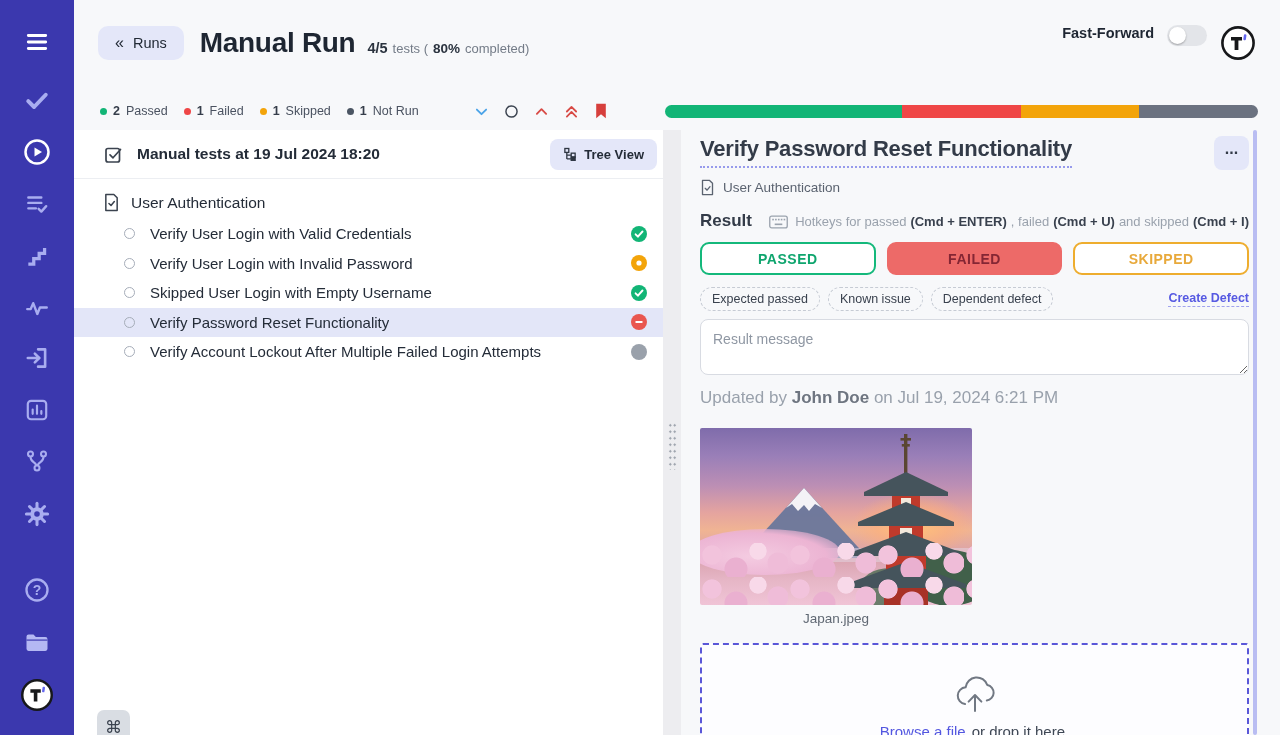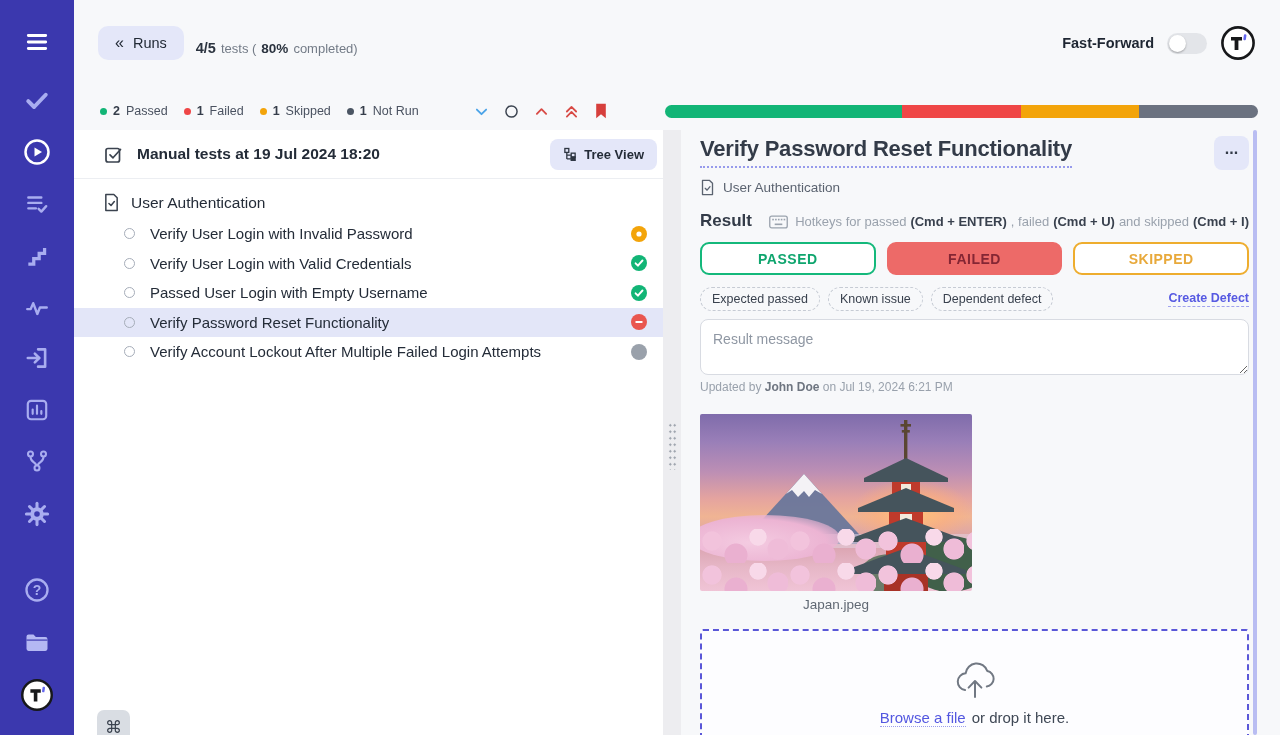--- a/index.html
+++ b/index.html
@@ -11,21 +11,21 @@
   .sb-icon { position:absolute; left:0; width:74px; display:flex; justify-content:center; align-items:center; cursor:pointer; }
   .sb-icon svg { display:block; }
 
   
   .header-row { position:absolute; left:98px; top:24px; right:24px; height:38px; display:flex; align-items:center; }
   .runs-btn { display:flex; align-items:center; gap:9px; background:#e4e7f9; border:none; border-radius:10px; padding:9px 17px; font-family:inherit; font-size:14.5px; color:#222a36; cursor:pointer; }
   .runs-btn .chev { font-size:16px; line-height:1; color:#222a36; }
   .page-title { font-size:28px; font-weight:800; color:#1e2632; margin-left:16px; letter-spacing:-.3px; }
   .tests-info { display:flex; align-items:baseline; gap:5px; margin-left:12px; padding-top:10px; font-size:13px; color:#737b87; }
   .tests-info .strong { font-weight:800; color:#2b333f; font-size:14.5px; }
-  .header-right { margin-left:auto; display:flex; align-items:center; gap:13px; }
+  .header-right { margin-left:auto; display:flex; align-items:flex-start; gap:13px; }
   .ff-label { font-size:14.5px; font-weight:700; color:#1e2632; }
   .toggle { width:40px; height:21px; border-radius:11px; background:#e3e5e9; position:relative; cursor:pointer; }
   .toggle .knob { position:absolute; left:2px; top:2px; width:17px; height:17px; border-radius:50%; background:#fff; box-shadow:0 1px 2px rgba(0,0,0,.3); }
   .logo-badge { width:36px; height:36px; cursor:pointer; }
   .finish-btn { display:flex; align-items:center; gap:9px; background:#6366ef; color:#fff; border:none; border-radius:9px; padding:9px 19px; font-family:inherit; font-size:15px; font-weight:700; cursor:pointer; }
 
   
   .status-row { position:absolute; left:100px; top:99px; right:22px; height:24px; display:flex; align-items:center; }
   .count-item { display:flex; align-items:center; gap:6px; margin-right:16px; font-size:12.5px; color:#4a5260; }
   .count-item .dot { width:7px; height:7px; border-radius:50%; flex:none; }
@@ -67,21 +67,21 @@
   .status-btns { margin-top:11px; display:flex; gap:11px; }
   .status-btns button { flex:1; height:33px; border-radius:9px; font-family:inherit; font-size:14px; font-weight:700; letter-spacing:.5px; cursor:pointer; }
   .btn-passed { background:#fff; border:2px solid #14b87b; color:#0fa56e; }
   .btn-failed { background:#ed6a68; border:2px solid #ed6a68; color:#842634; }
   .btn-skipped { background:#fff; border:2px solid #eead2e; color:#e8a93b; }
   .tags-row { margin-top:12px; display:flex; align-items:center; gap:8px; }
   .tag { border:1px dashed #c6cbd4; border-radius:13px; padding:4px 11px; font-size:12.5px; color:#39414e; cursor:pointer; background:transparent; font-family:inherit; }
   .create-defect { margin-left:auto; font-size:12.5px; color:#575ae2; font-weight:700; border-bottom:1.5px dashed #a0a3ee; padding-bottom:1px; cursor:pointer; }
   .result-msg { margin-top:8px; width:100%; height:56px; border:1px solid #d8dbe2; border-radius:8px; background:#fff; resize:vertical; padding:11px 12px; font-family:inherit; font-size:14px; color:#333b48; }
   .result-msg::placeholder { color:#8f97a3; }
-  .updated-line { margin-top:1px; font-size:12px; color:#99a1ac; }
+  .updated-line { margin-top:9px; font-size:17px; color:#99a1ac; }
   .updated-line b { color:#6e7580; font-weight:700; }
   .attachment { margin-top:20px; width:272px; cursor:pointer; }
   .att-caption { margin-top:6px; text-align:center; font-size:13.5px; color:#606873; }
   .dropzone { margin-top:17px; height:165px; border:2px dashed #5a57d8; border-radius:3px; background:#fdfdff; display:flex; flex-direction:column; align-items:center; justify-content:flex-start; padding-top:28px; cursor:pointer; }
   .dz-line1 { margin-top:8px; font-size:15px; color:#3f4855; display:flex; gap:6px; align-items:flex-start; }
   .browse-link { color:#5357e0; border-bottom:1.5px dotted #9a9dee; cursor:pointer; }
   .rp-scrollbar { position:absolute; right:23px; top:130px; bottom:0; width:4px; background:#b9bdf2; border-radius:2px; cursor:pointer; z-index:4; }
 
   
   .pic { position:relative; width:272px; height:177px; border-radius:2px; overflow:hidden;
@@ -198,20 +198,21 @@
           <rect x="23.6" y="9.2" width="2.6" height="6" rx="1.1" fill="#6366ef" transform="rotate(8 24.9 12.2)"></rect>
         </svg>
     </div>
   </aside>
 
   <div class="header-row">
     <button class="runs-btn">
       <span class="chev">«</span>
       <span>Runs</span>
     </button>
+    <div class="page-title">Manual Run</div>
     <div class="tests-info">
       <span class="strong">4/5</span>
       <span>tests (</span>
       <span class="strong" style="font-size:13.5px">80%</span>
       <span>completed)</span>
     </div>
     <div class="header-right">
       <span class="ff-label">Fast-Forward</span>
       <div class="toggle">
           <div class="knob"></div>
@@ -315,41 +316,41 @@
             <path d="M3 1.5h8.5L15 5v13.5H3z" stroke="#3b434f" stroke-width="1.6" fill="none" stroke-linejoin="round"></path>
             <path d="M6.3 11l2.2 2.2 3.5-4.2" stroke="#3b434f" stroke-width="1.6" fill="none" stroke-linecap="round" stroke-linejoin="round"></path>
           </svg>
         </span>
       <span>User Authentication</span>
     </div>
 
     <div class="tests-list">
       <div class="test-row">
         <span class="radio"></span>
+        <span class="t-title">Verify User Login with Valid Credentials</span>
+        <span class="st">
+            <svg width="16" height="16" viewBox="0 0 16 16">
+              <circle cx="8" cy="8" r="8" fill="#12b576"></circle>
+              <path d="M4.6 8.3l2.3 2.4 4.6-5.2" stroke="#fff" stroke-width="1.9" fill="none" stroke-linecap="round" stroke-linejoin="round"></path>
+            </svg>
+          </span>
+      </div>
+      <div class="test-row">
+        <span class="radio"></span>
         <span class="t-title">Verify User Login with Invalid Password</span>
         <span class="st">
             <svg width="16" height="16" viewBox="0 0 16 16">
               <circle cx="8" cy="8" r="8" fill="#f3a40a"></circle>
               <circle cx="8" cy="8" r="2.6" fill="#fff"></circle>
             </svg>
           </span>
       </div>
       <div class="test-row">
         <span class="radio"></span>
-        <span class="t-title">Verify User Login with Valid Credentials</span>
-        <span class="st">
-            <svg width="16" height="16" viewBox="0 0 16 16">
-              <circle cx="8" cy="8" r="8" fill="#12b576"></circle>
-              <path d="M4.6 8.3l2.3 2.4 4.6-5.2" stroke="#fff" stroke-width="1.9" fill="none" stroke-linecap="round" stroke-linejoin="round"></path>
-            </svg>
-          </span>
-      </div>
-      <div class="test-row">
-        <span class="radio"></span>
-        <span class="t-title">Passed User Login with Empty Username</span>
+        <span class="t-title">Skipped User Login with Empty Username</span>
         <span class="st">
             <svg width="16" height="16" viewBox="0 0 16 16">
               <circle cx="8" cy="8" r="8" fill="#12b576"></circle>
               <path d="M4.6 8.3l2.3 2.4 4.6-5.2" stroke="#fff" stroke-width="1.9" fill="none" stroke-linecap="round" stroke-linejoin="round"></path>
             </svg>
           </span>
       </div>
       <div class="test-row selected">
         <span class="radio"></span>
         <span class="t-title">Verify Password Reset Functionality</span>

